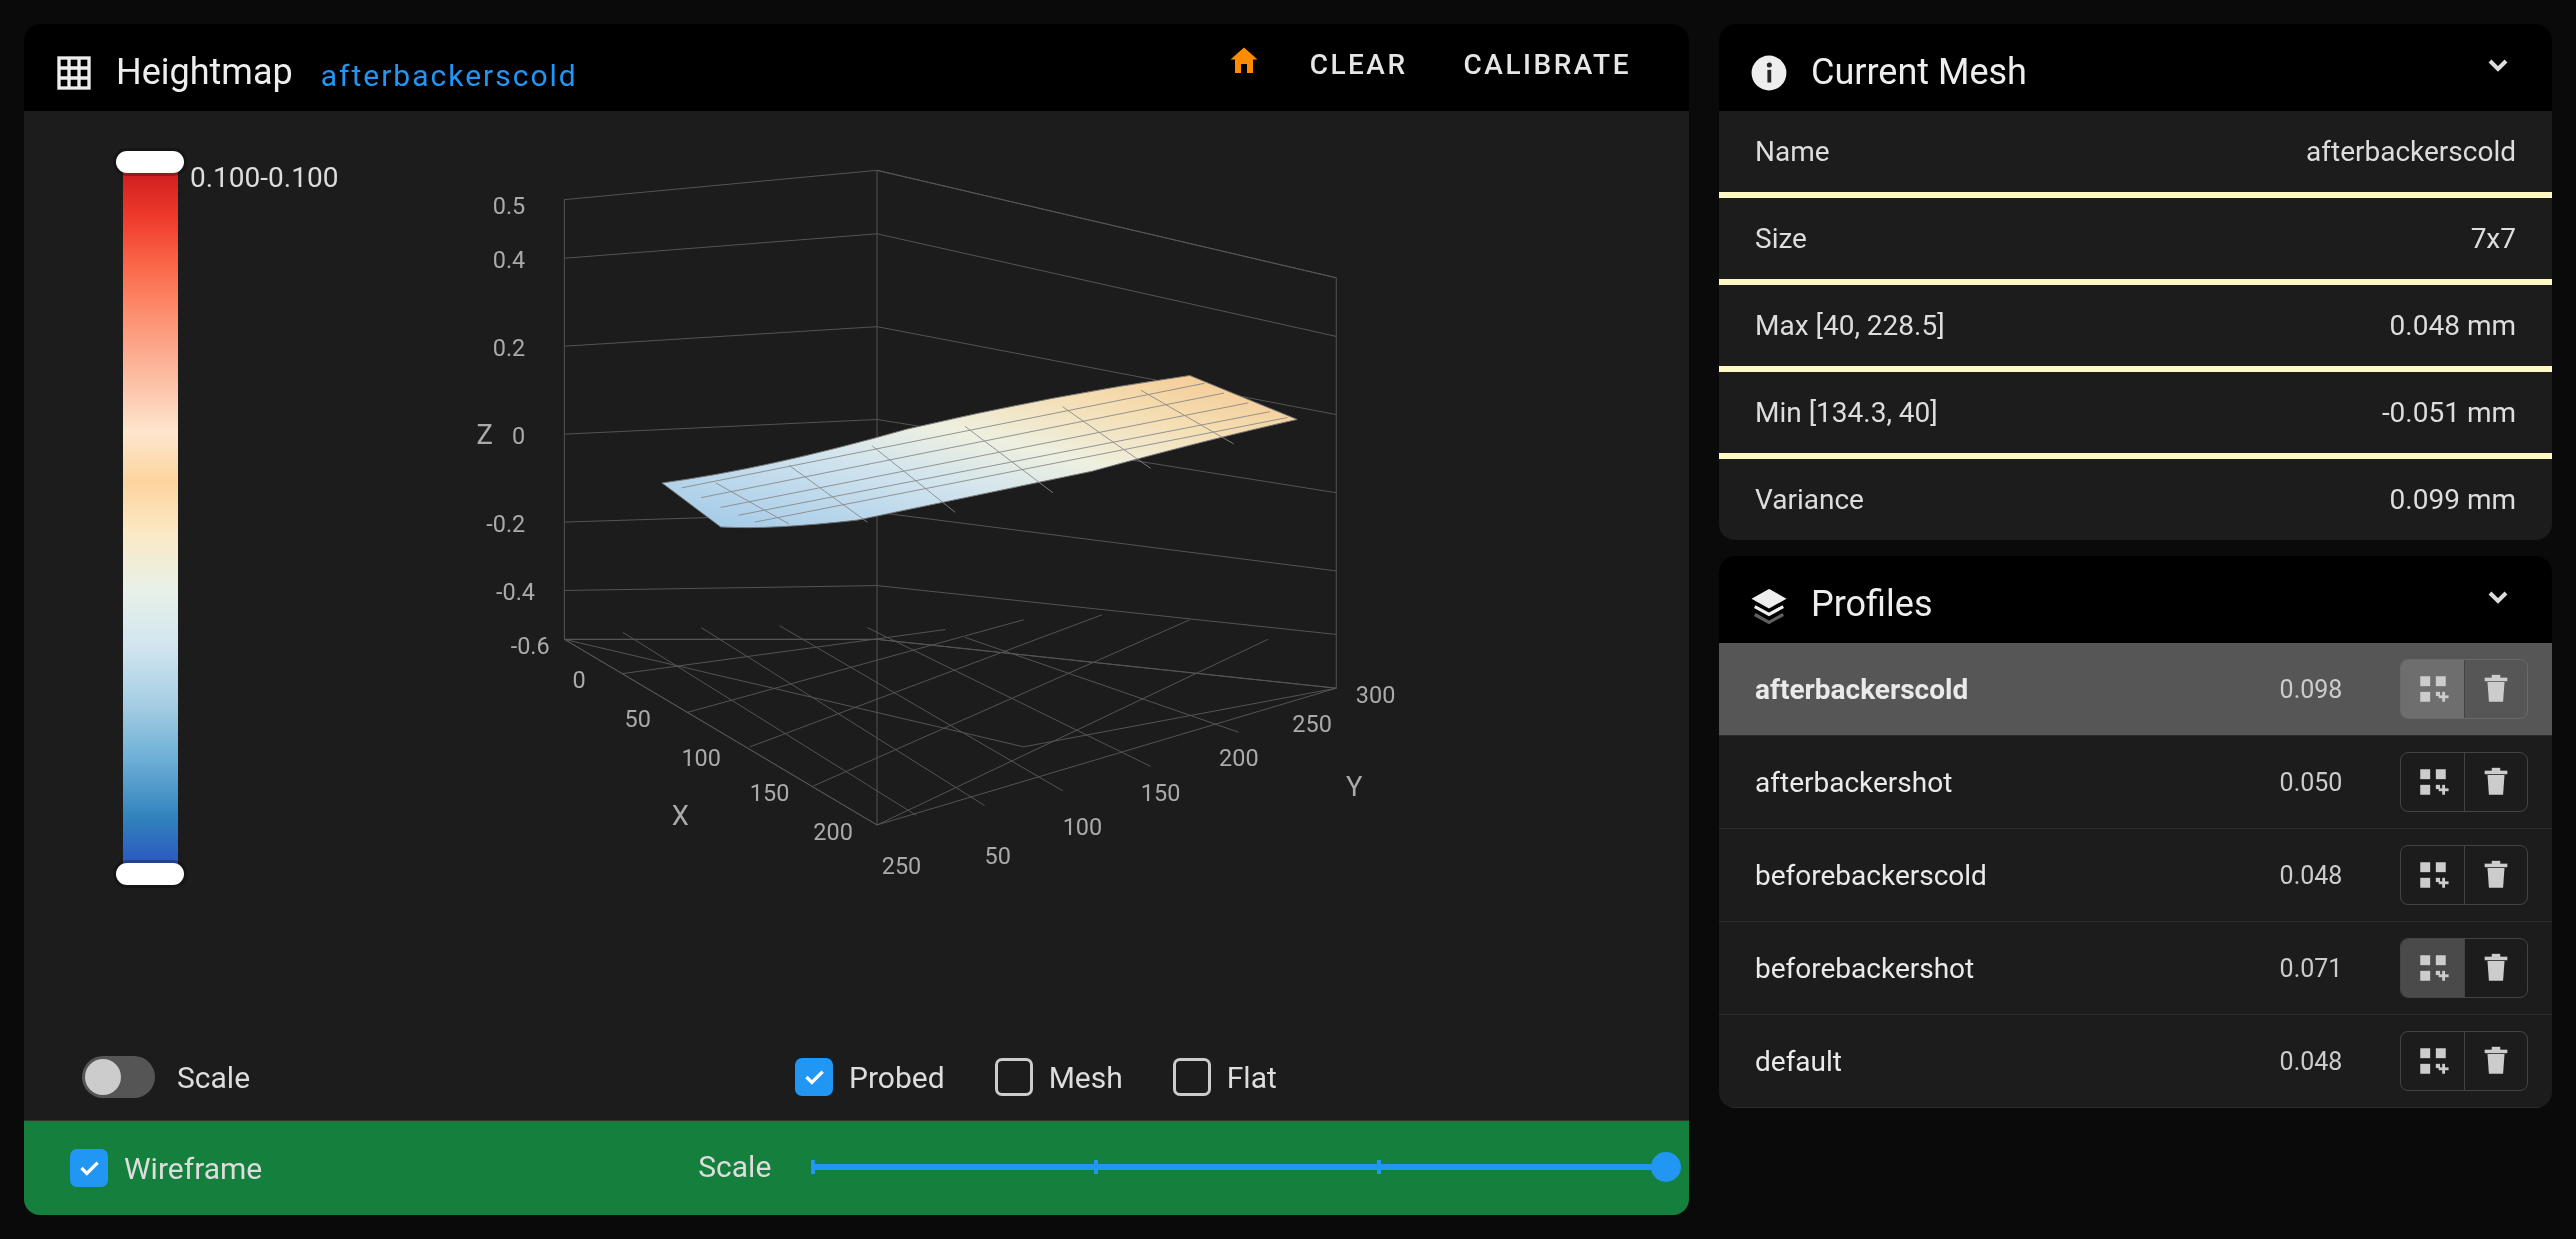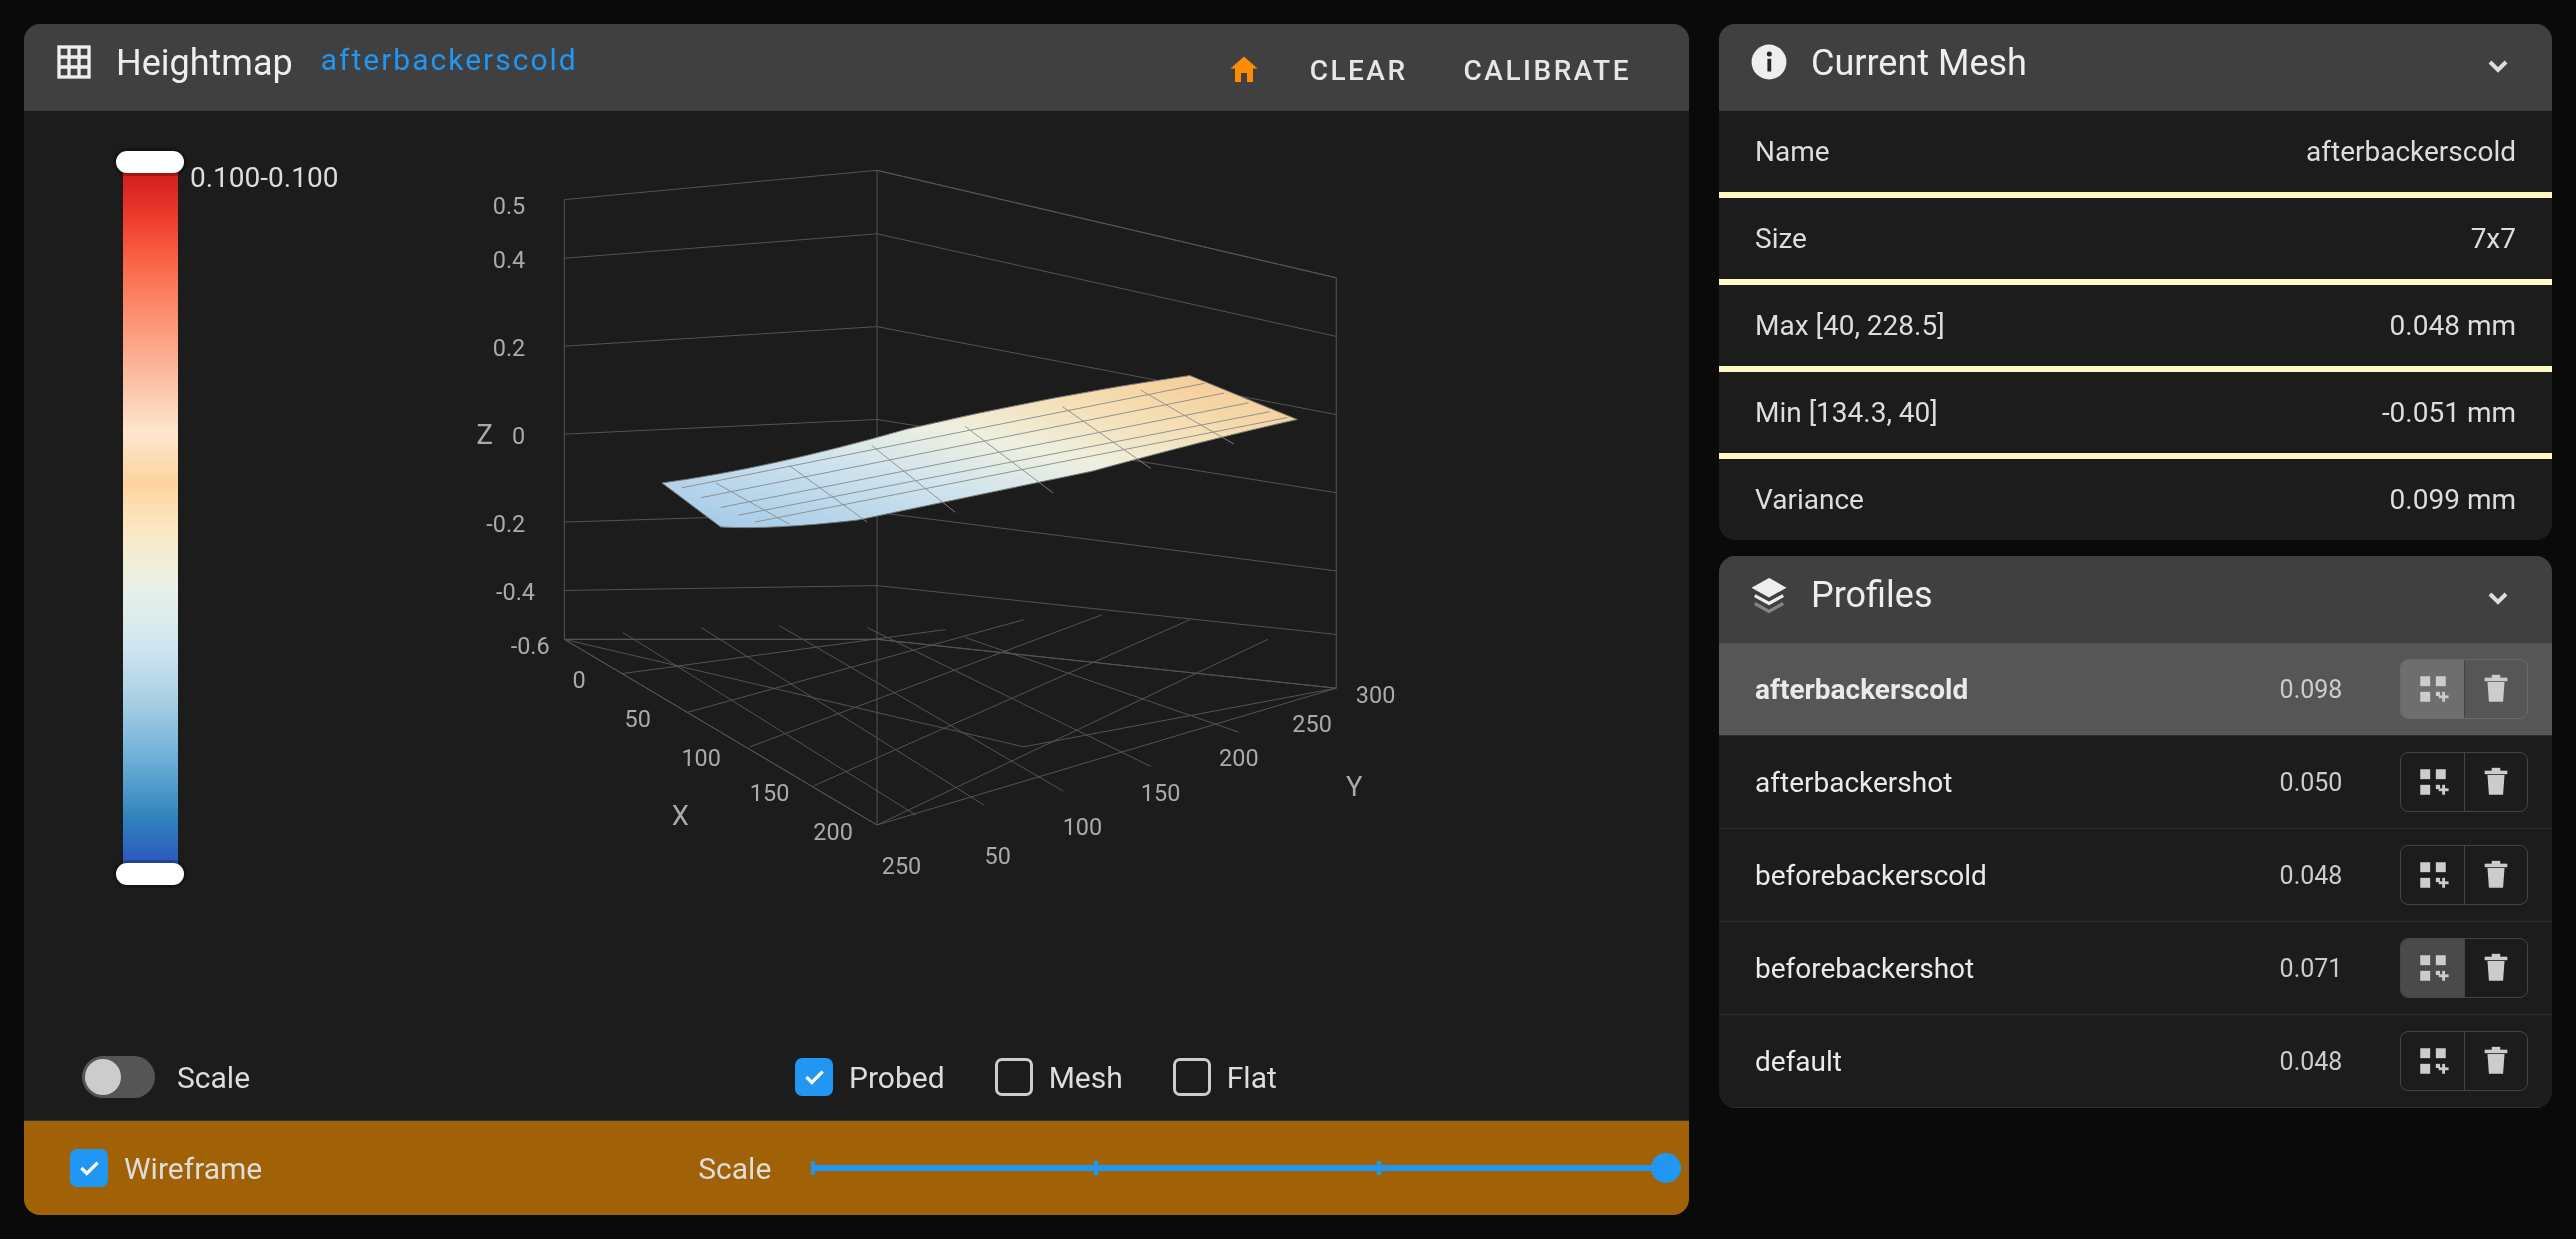--- a/index.html
+++ b/index.html
@@ -22,23 +22,23 @@
   .right-col { width: 833px; display: flex; flex-direction: column; gap: 16px; }
 
   
   .panel {
     background: #1c1c1c;
     border-radius: 16px;
     overflow: hidden;
   }
   .panel-header {
     display: flex;
-    align-items: flex-start;
+    align-items: flex-end;
     padding: 18px 30px;
-    background: #404040;
+    background: #000000;
     height: 87px;
   }
   .panel-header .title {
     font-size: 36px;
     font-weight: 400;
     color: #eee;
   }
   .panel-header .subtitle {
     font-size: 30px;
     color: #2196f3;
@@ -134,23 +134,23 @@
     display: inline-flex; align-items: center; justify-content: center;
   }
   .cb.checked .cb-box { background: #2196f3; border-color: #2196f3; }
   .cb-box svg { display: none; }
   .cb.checked .cb-box svg { display: block; }
   .cb-label { font-size: 30px; color: #ddd; }
 
   
   .bottom-row {
     display: flex;
-    align-items: center;
+    align-items: flex-start;
     padding: 28px 20px 28px 46px;
-    background: #a16207;
+    background: #15803d;
   }
   .slider-wrap { flex: 1; display: flex; align-items: center; margin-left: 436px; }
   .slider-label { font-size: 30px; color: #ddd; margin-right: 40px; }
   .slider {
     flex: 1; height: 6px; background: #2196f3; border-radius: 3px; position: relative; cursor: pointer;
   }
   .slider .tick { position: absolute; top: -4px; width: 4px; height: 14px; background: #2196f3; }
   .slider .thumb {
     position: absolute; top: -12px; right: -12px; width: 30px; height: 30px; border-radius: 50%; background: #2196f3;
   }

